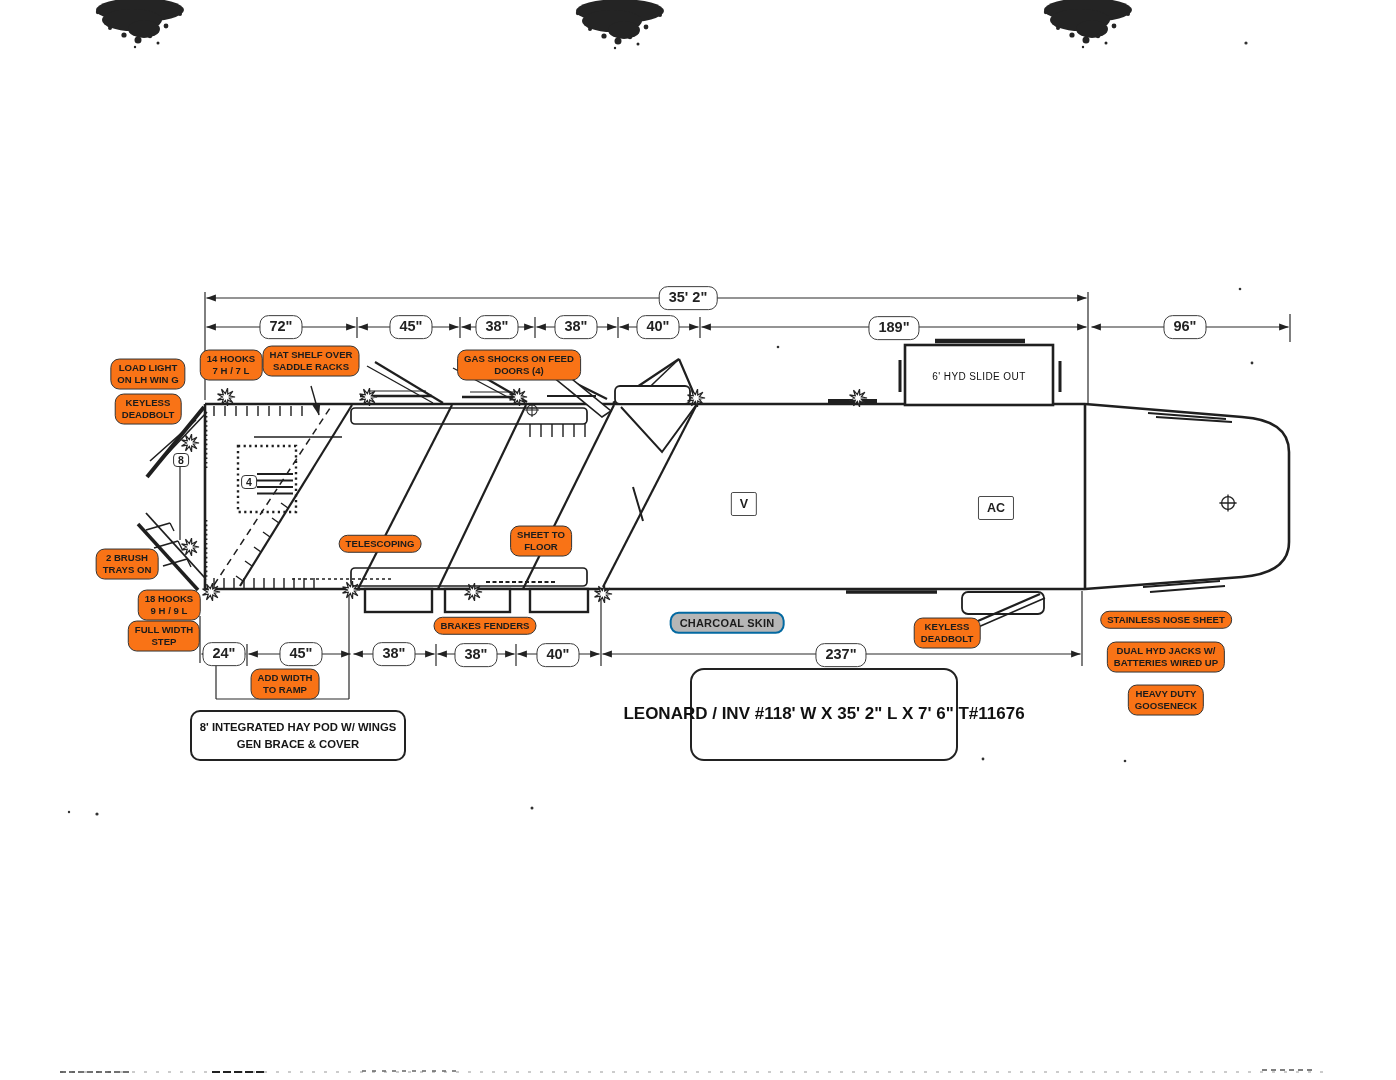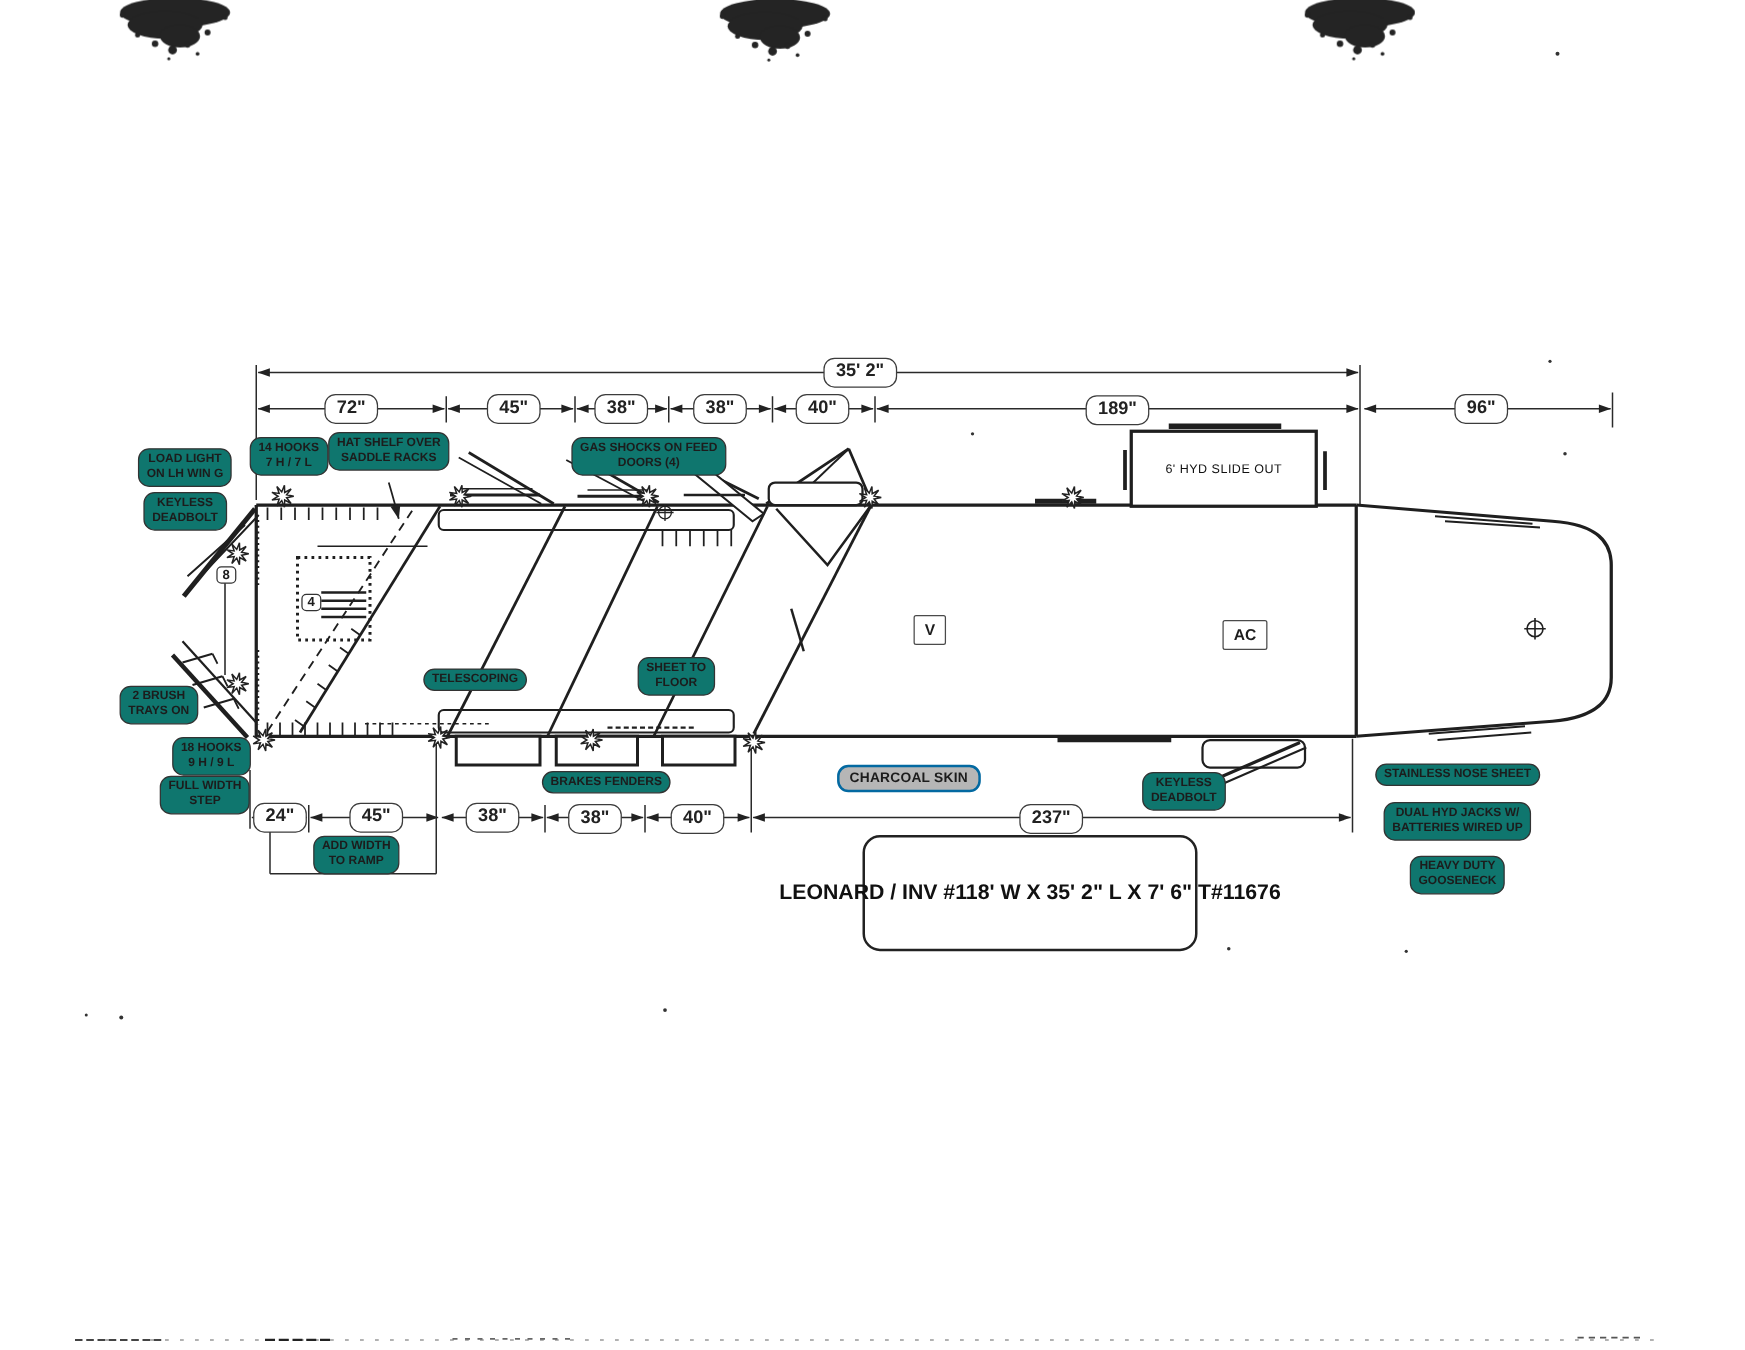--- a/index.html
+++ b/index.html
@@ -2,21 +2,21 @@
 <html><head>
 <meta charset="utf-8">
 <style>
   html,body{margin:0;padding:0;background:#e8e8e8}
   .page{position:relative;width:1396px;height:1080px;background:#fff;margin:0 auto;
         font-family:"Liberation Sans",sans-serif;color:#1d1d1d;overflow:hidden}
   svg.art{position:absolute;left:0;top:0}
   .lbl{position:absolute;transform:translate(-50%,-50%);white-space:pre-line;text-align:center;z-index:5}
   .chip{background:#fff;border:1.6px solid #3c3c3c;border-radius:9px;padding:0 9px;
         font-size:14.5px;font-weight:600;color:#222;white-space:nowrap;line-height:1.5}
-  .note{background:#0f766e;border:1.7px solid #333;border-radius:9px;padding:2px 6px;
+  .note{background:#f97316;border:1.7px solid #333;border-radius:9px;padding:2px 6px;
         font-size:9.6px;font-weight:700;line-height:1.3;color:#1c1c1c}
   .gray{background:#b6b6b6;border:2px solid #0369a1;font-size:11px;letter-spacing:.2px;padding:2px 8px}
   .tag{background:#fff;border:1.4px solid #4a4a4a;border-radius:2px;padding:4px 8px;
        font-size:12.5px;font-weight:600;white-space:nowrap}
   .tag.mini{padding:0 4px;font-size:10.5px;font-weight:700;border-radius:4px;border-color:#333}
   .free{font-size:10px;font-weight:500;color:#111;letter-spacing:.4px;white-space:nowrap;background:transparent}
   .bigbox{position:absolute;border:2.2px solid #222;border-radius:14px;background:#fff;z-index:5;
           display:flex;flex-direction:row;align-items:center;justify-content:center;text-align:center}
   .titleline{font-weight:700;font-size:17px;line-height:1.55;color:#111;white-space:nowrap}
   .callout{font-weight:700;line-height:1.5;white-space:pre-line;color:#161616}
@@ -257,19 +257,23 @@
 BATTERIES WIRED UP</div>
 <div class="lbl note" style="left:1166px;top:700px">HEAVY DUTY
 GOOSENECK</div>
 
 <div class="lbl free" style="left:979px;top:376px">6' HYD SLIDE OUT</div>
 <div class="lbl tag" style="left:744px;top:504px">V</div>
 <div class="lbl tag" style="left:996px;top:508px">AC</div>
 <div class="lbl tag mini" style="left:181px;top:460px">8</div>
 <div class="lbl tag mini" style="left:249px;top:482px">4</div>
 
+<div class="bigbox" style="left:190px;top:710px;width:212px;height:47px;border-radius:10px">
+  <div class="callout hay">8' INTEGRATED HAY POD W/ WINGS
+GEN BRACE &amp; COVER</div>
+</div>
 <div class="bigbox" style="left:690px;top:668px;width:264px;height:89px">
   <div class="titleline">LEONARD / INV #11</div>
   <div class="titleline">8' W X 35' 2" L X 7' 6" T</div>
   <div class="titleline">#11676</div>
 </div>
 
 </div>
 
 </body></html>

